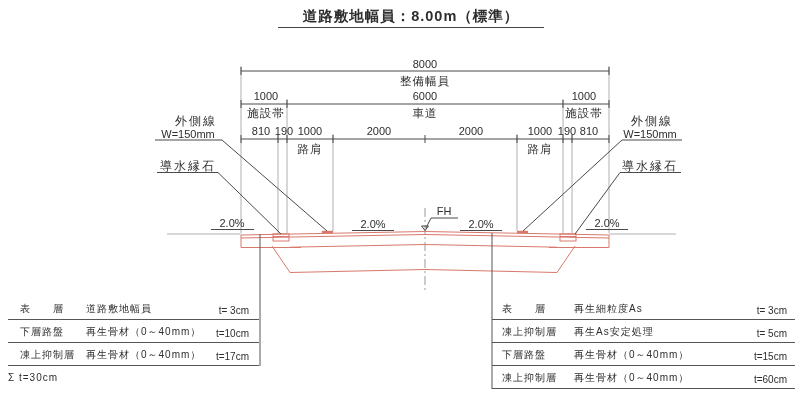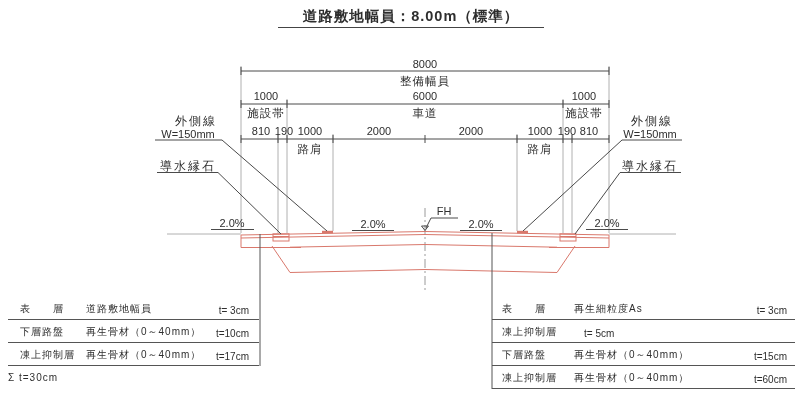--- a/index.html
+++ b/index.html
@@ -152,20 +152,21 @@
   </div>
 
   <div class="ptable ptable-right">
     <div class="trow">
       <span class="col-layer">表　　層</span>
       <span class="col-mat">再生細粒度As</span>
       <span class="col-t">t= 3cm</span>
     </div>
     <div class="trow">
       <span class="col-layer">凍上抑制層</span>
+      <span class="col-mat">再生As安定処理</span>
       <span class="col-t">t= 5cm</span>
     </div>
     <div class="trow">
       <span class="col-layer">下層路盤</span>
       <span class="col-mat">再生骨材（0～40mm）</span>
       <span class="col-t">t=15cm</span>
     </div>
     <div class="trow">
       <span class="col-layer">凍上抑制層</span>
       <span class="col-mat">再生骨材（0～40mm）</span>

